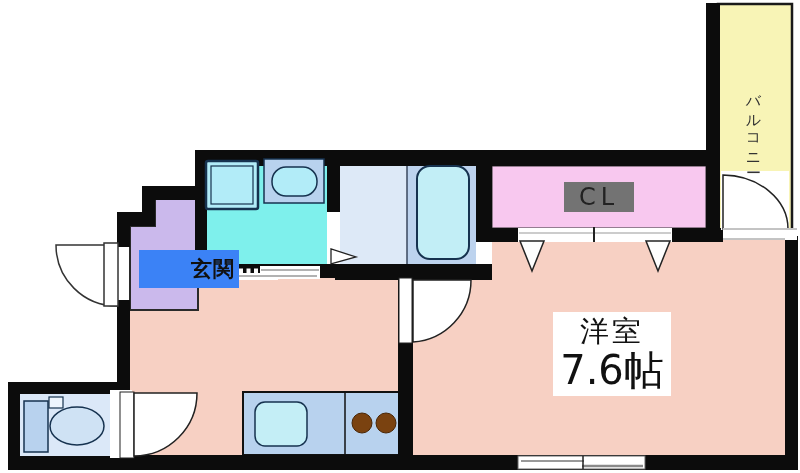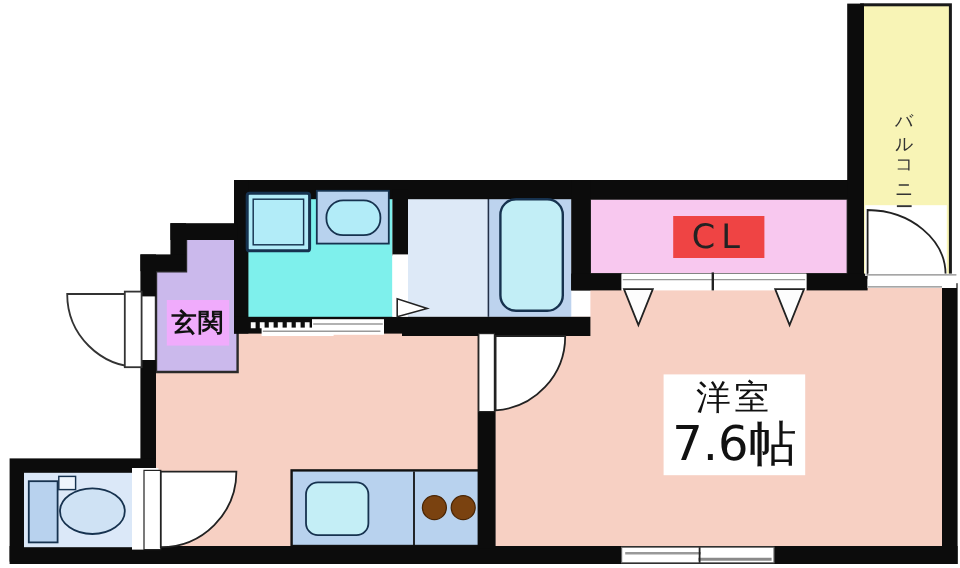--- a/index.html
+++ b/index.html
@@ -1,24 +1,24 @@
 <!DOCTYPE html>
 <html><head>
 <meta charset="utf-8">
 <style>
   html,body{margin:0;padding:0;background:#ffffff;}
   #stage{position:relative;width:800px;height:473px;background:#ffffff;overflow:hidden;
          font-family:"DejaVu Sans",sans-serif;}
   #plan-svg{position:absolute;left:0;top:0;}
   .label{position:absolute;display:flex;align-items:center;justify-content:center;
          color:#111;pointer-events:none;}
-  #entrance-label{left:139px;top:250px;width:52px;height:38px;background:#f0abfc;
-                  font-size:21px;font-weight:600;letter-spacing:1px;}
+  #entrance-label{left:139px;top:250px;width:52px;height:38px;background:#3b82f6;
+                  font-size:21px;font-weight:600;letter-spacing:1px;padding-left:48px;}
   #cl-label{left:492px;top:166px;width:214px;height:62px;}
-  #cl-label span{background:#ef4444;padding:1px 15px;font-size:28px;letter-spacing:5px;color:#222;}
+  #cl-label span{background:#737373;padding:1px 15px;font-size:24px;letter-spacing:5px;color:#222;}
   #western-label{left:553px;top:312px;width:118px;height:84px;background:#fff;
                  flex-direction:column;line-height:1.12;}
   #western-label .western-name{font-size:29px;letter-spacing:3px;}
   #western-label .western-size{font-size:40px;}
   #balcony-label{left:734px;top:56px;width:38px;height:140px;writing-mode:vertical-rl;
                  text-orientation:upright;font-size:15px;letter-spacing:3px;color:#333;}
 </style>
 </head>
 <body>
 

